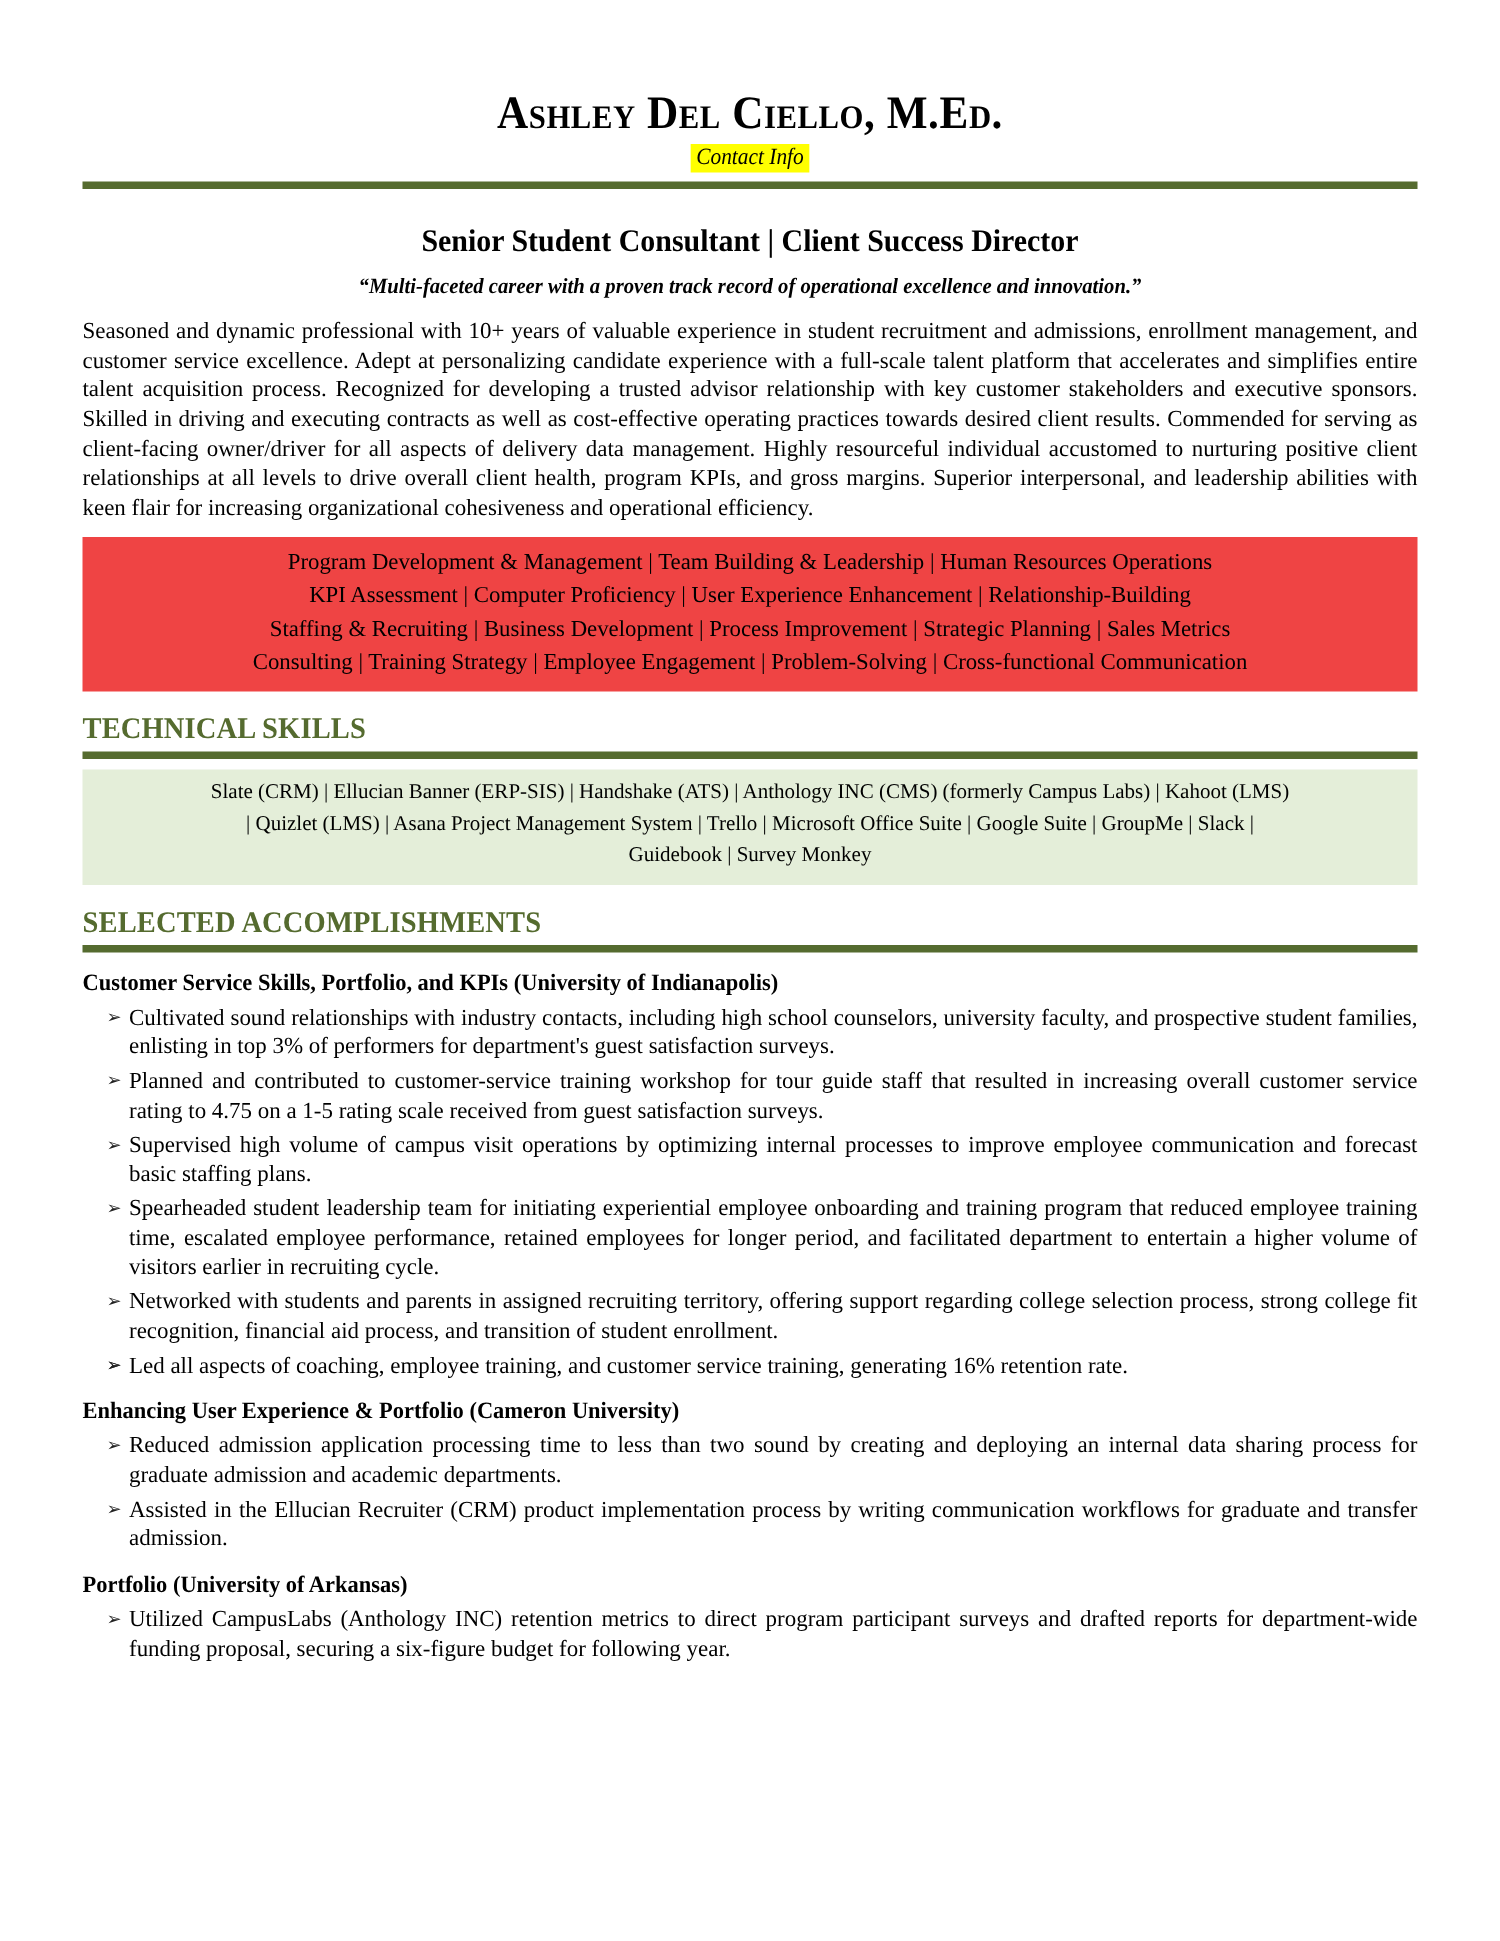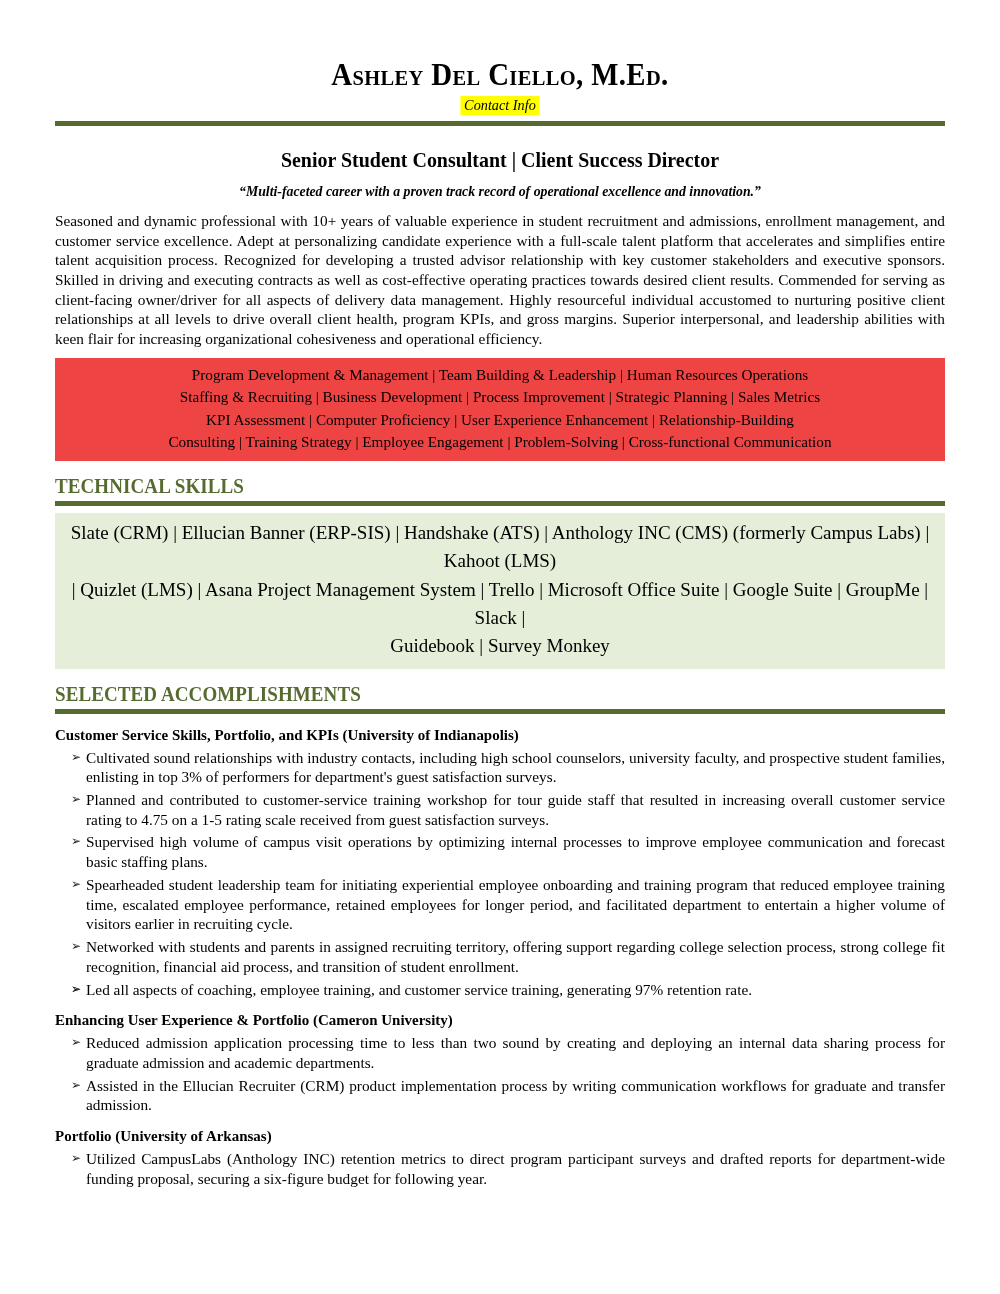--- a/index.html
+++ b/index.html
@@ -94,21 +94,21 @@
     font-size: 15.2px;
     line-height: 1.49;
     padding: 6px 3px 7px 3px;
     margin-top: 9px;
   }
   .green-box .row { white-space: nowrap; }
 
   .tech-box {
     background: #e4eed9;
     text-align: center;
-    font-size: 19px;
+    font-size: 14px;
     line-height: 1.49;
     padding: 6px 2px 8px 2px;
     margin-top: 7px;
   }
 
   
   .section-head {
     margin-top: 14px;
   }
   .section-head .label {
@@ -171,22 +171,22 @@
     <div class="rule"></div>
   </div>
 
   <div class="job-title">Senior Student Consultant | Client Success Director</div>
   <div class="tagline">“Multi-faceted career with a proven track record of operational excellence and innovation.”</div>
 
   <div class="summary">Seasoned and dynamic professional with 10+ years of valuable experience in student recruitment and admissions, enrollment management, and customer service excellence. Adept at personalizing candidate experience with a full-scale talent platform that accelerates and simplifies entire talent acquisition process. Recognized for developing a trusted advisor relationship with key customer stakeholders and executive sponsors. Skilled in driving and executing contracts as well as cost-effective operating practices towards desired client results. Commended for serving as client-facing owner/driver for all aspects of delivery data management. Highly resourceful individual accustomed to nurturing positive client relationships at all levels to drive overall client health, program KPIs, and gross margins. Superior interpersonal, and leadership abilities with keen flair for increasing organizational cohesiveness and operational efficiency.</div>
 
   <div class="green-box">
     <div class="row">Program Development &amp; Management | Team Building &amp; Leadership | Human Resources Operations</div>
+    <div class="row">KPI Assessment | Computer Proficiency | User Experience Enhancement | Relationship-Building</div>
     <div class="row">Staffing &amp; Recruiting | Business Development | Process Improvement | Strategic Planning | Sales Metrics</div>
-    <div class="row">KPI Assessment | Computer Proficiency | User Experience Enhancement | Relationship-Building</div>
     <div class="row">Consulting | Training Strategy | Employee Engagement | Problem-Solving | Cross-functional Communication</div>
   </div>
 
   <div class="section-head">
     <div class="label">TECHNICAL SKILLS</div>
     <div class="bar"></div>
   </div>
 
   <div class="tech-box">
     <div class="row">Slate (CRM) | Ellucian Banner (ERP-SIS) | Handshake (ATS) | Anthology INC (CMS) (formerly Campus Labs) | Kahoot (LMS)</div>
@@ -201,21 +201,21 @@
 
   <div class="group">
     <div class="group-title">Customer Service Skills, Portfolio, and KPIs (University of Indianapolis)</div>
     <ul class="bullets">
       <li><span class="arrow">➢</span><span>Cultivated sound relationships with industry contacts, including high school counselors, university faculty, and prospective student families, enlisting in top 3% of performers for department's guest satisfaction surveys.</span></li>
       <li><span class="arrow">➢</span><span>Planned and contributed to customer-service training workshop for tour guide staff that resulted in increasing overall customer service rating to 4.75 on a 1-5 rating scale received from guest satisfaction surveys.</span></li>
       <li><span class="arrow">➢</span><span>Supervised high volume of campus visit operations by optimizing internal processes to improve employee communication and forecast basic staffing plans.</span></li>
       <li><span class="arrow">➢</span><span>Spearheaded student leadership team for initiating experiential employee onboarding and training program that reduced employee training time, escalated employee performance, retained employees for longer period, and facilitated department to entertain a higher volume of visitors earlier in recruiting cycle.</span></li>
       <li><span class="arrow">➢</span><span>Networked with students and parents in assigned recruiting territory, offering support regarding college selection process, strong college fit recognition, financial aid process, and transition of student enrollment.</span></li>
       <li><span class="arrow">➢</span></li>
-      <li><span class="arrow">➢</span><span>Led all aspects of coaching, employee training, and customer service training, generating 97% retention rate.</span></li>
+      <li><span class="arrow">➢</span><span>Led all aspects of coaching, employee training, and customer service training, generating 16% retention rate.</span></li>
     </ul>
   </div>
 
   <div class="group">
     <div class="group-title">Enhancing User Experience &amp; Portfolio (Cameron University)</div>
     <ul class="bullets">
       <li><span class="arrow">➢</span><span>Reduced admission application processing time to less than two sound by creating and deploying an internal data sharing process for graduate admission and academic departments.</span></li>
       <li><span class="arrow">➢</span><span>Assisted in the Ellucian Recruiter (CRM) product implementation process by writing communication workflows for graduate and transfer admission.</span></li>
     </ul>
   </div>

